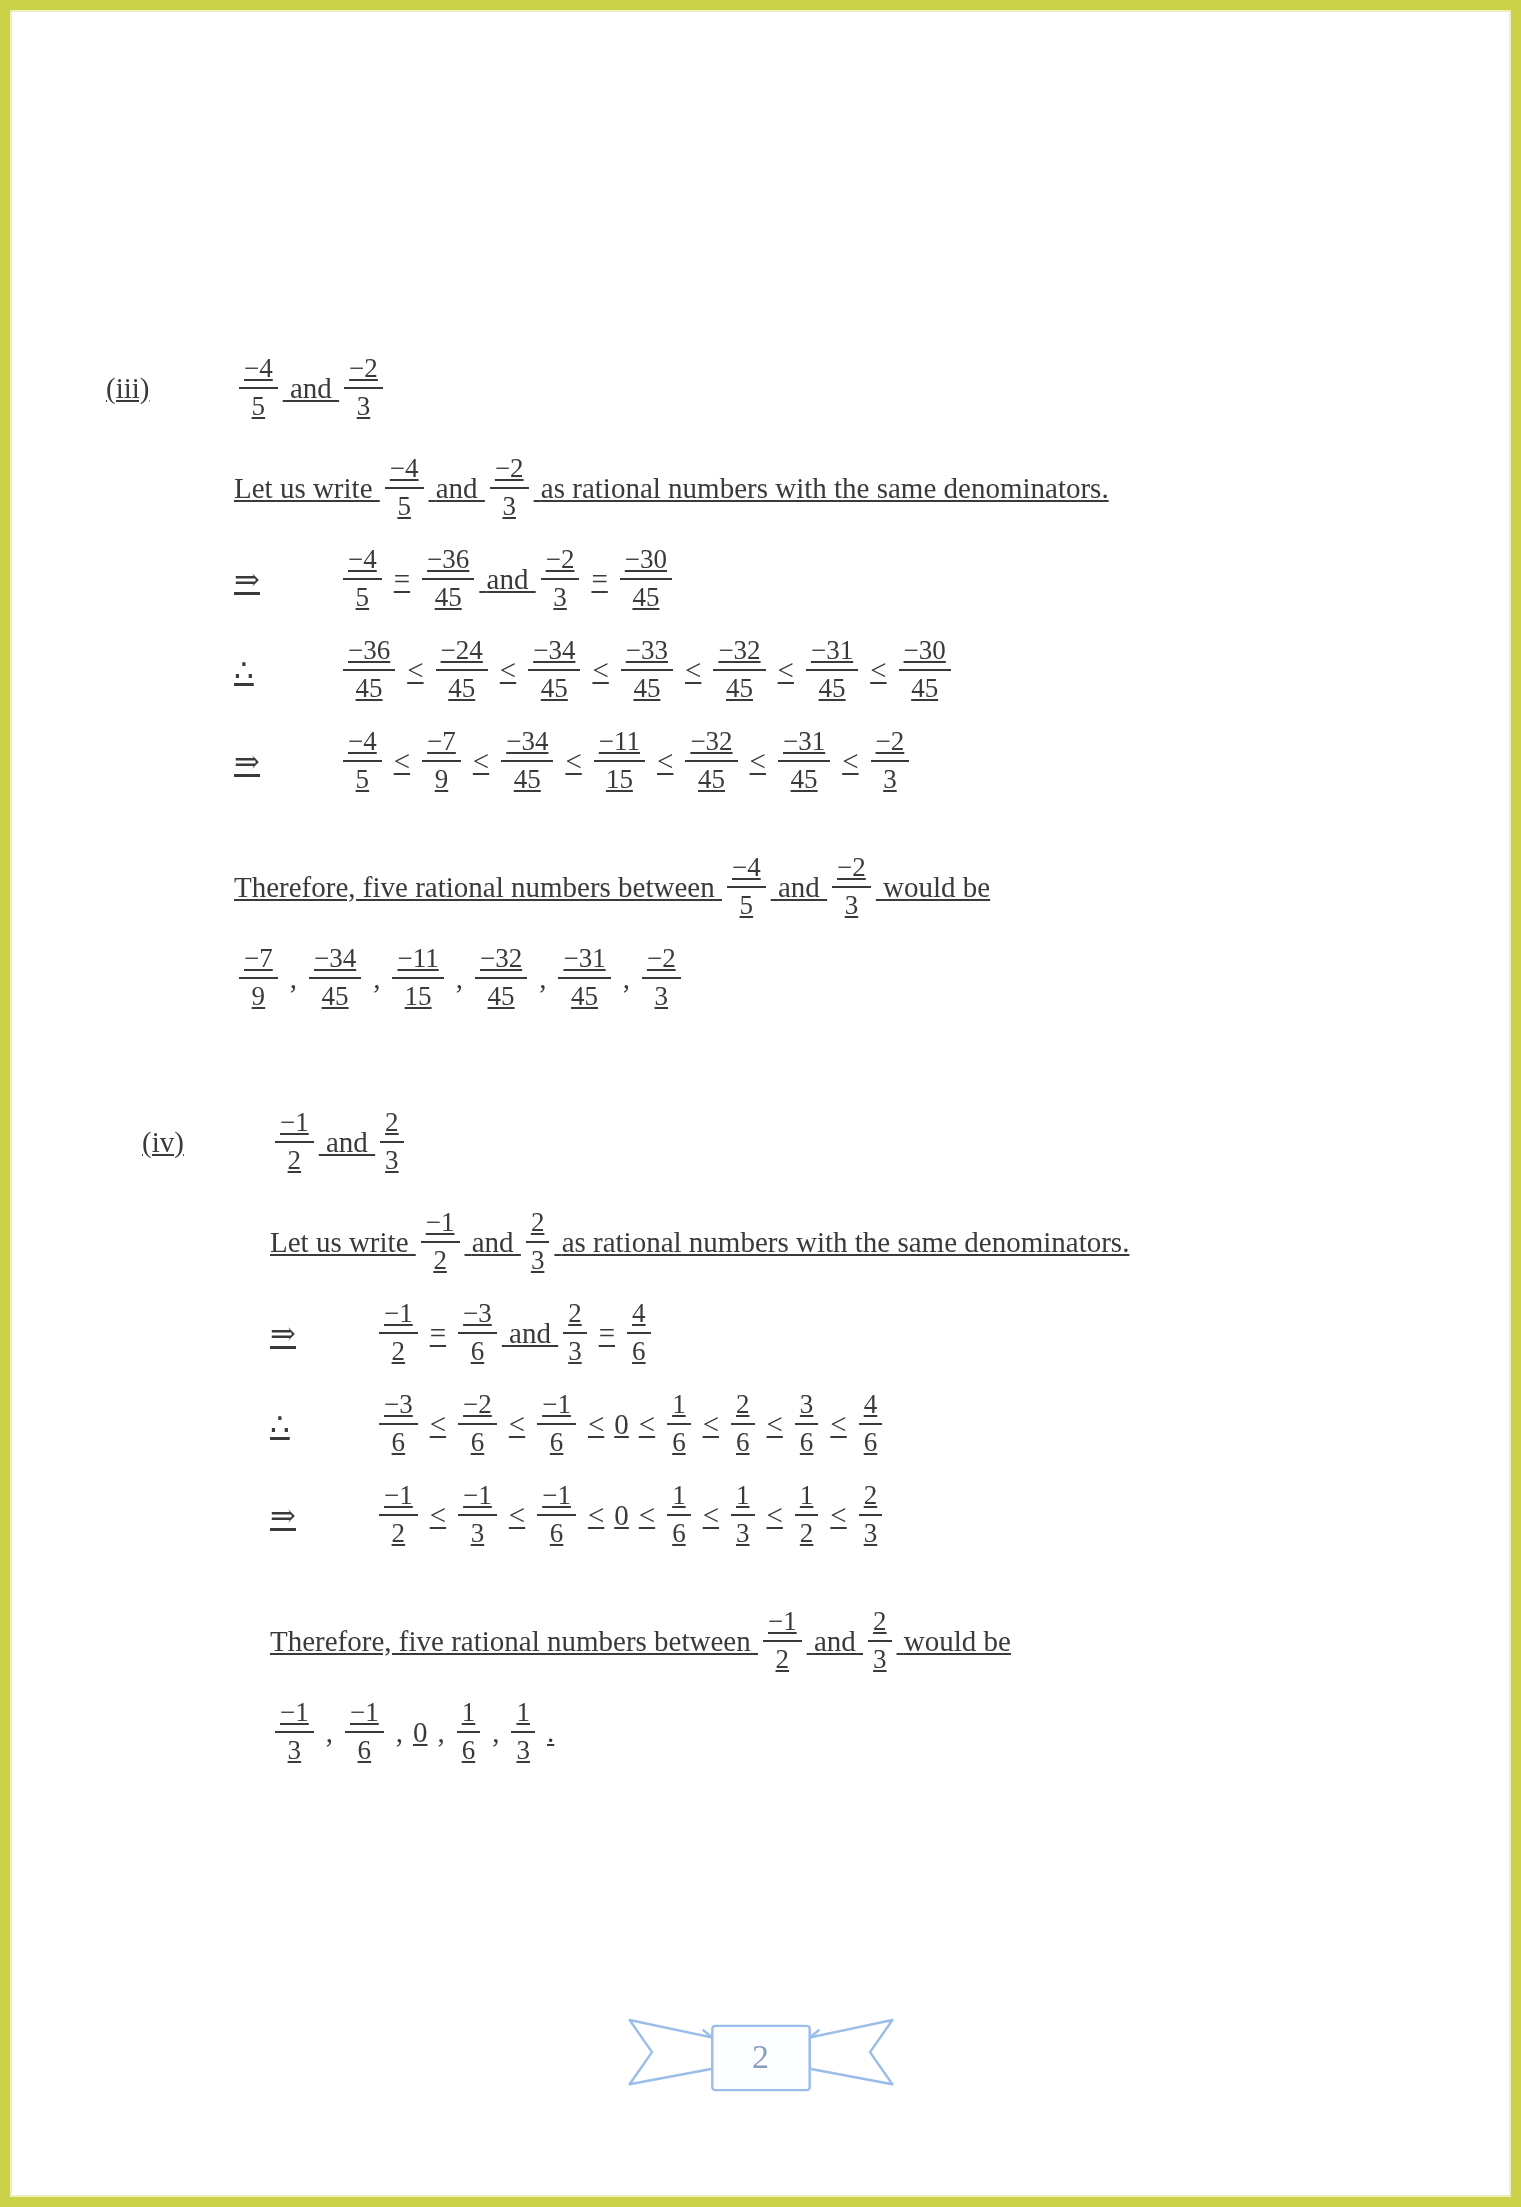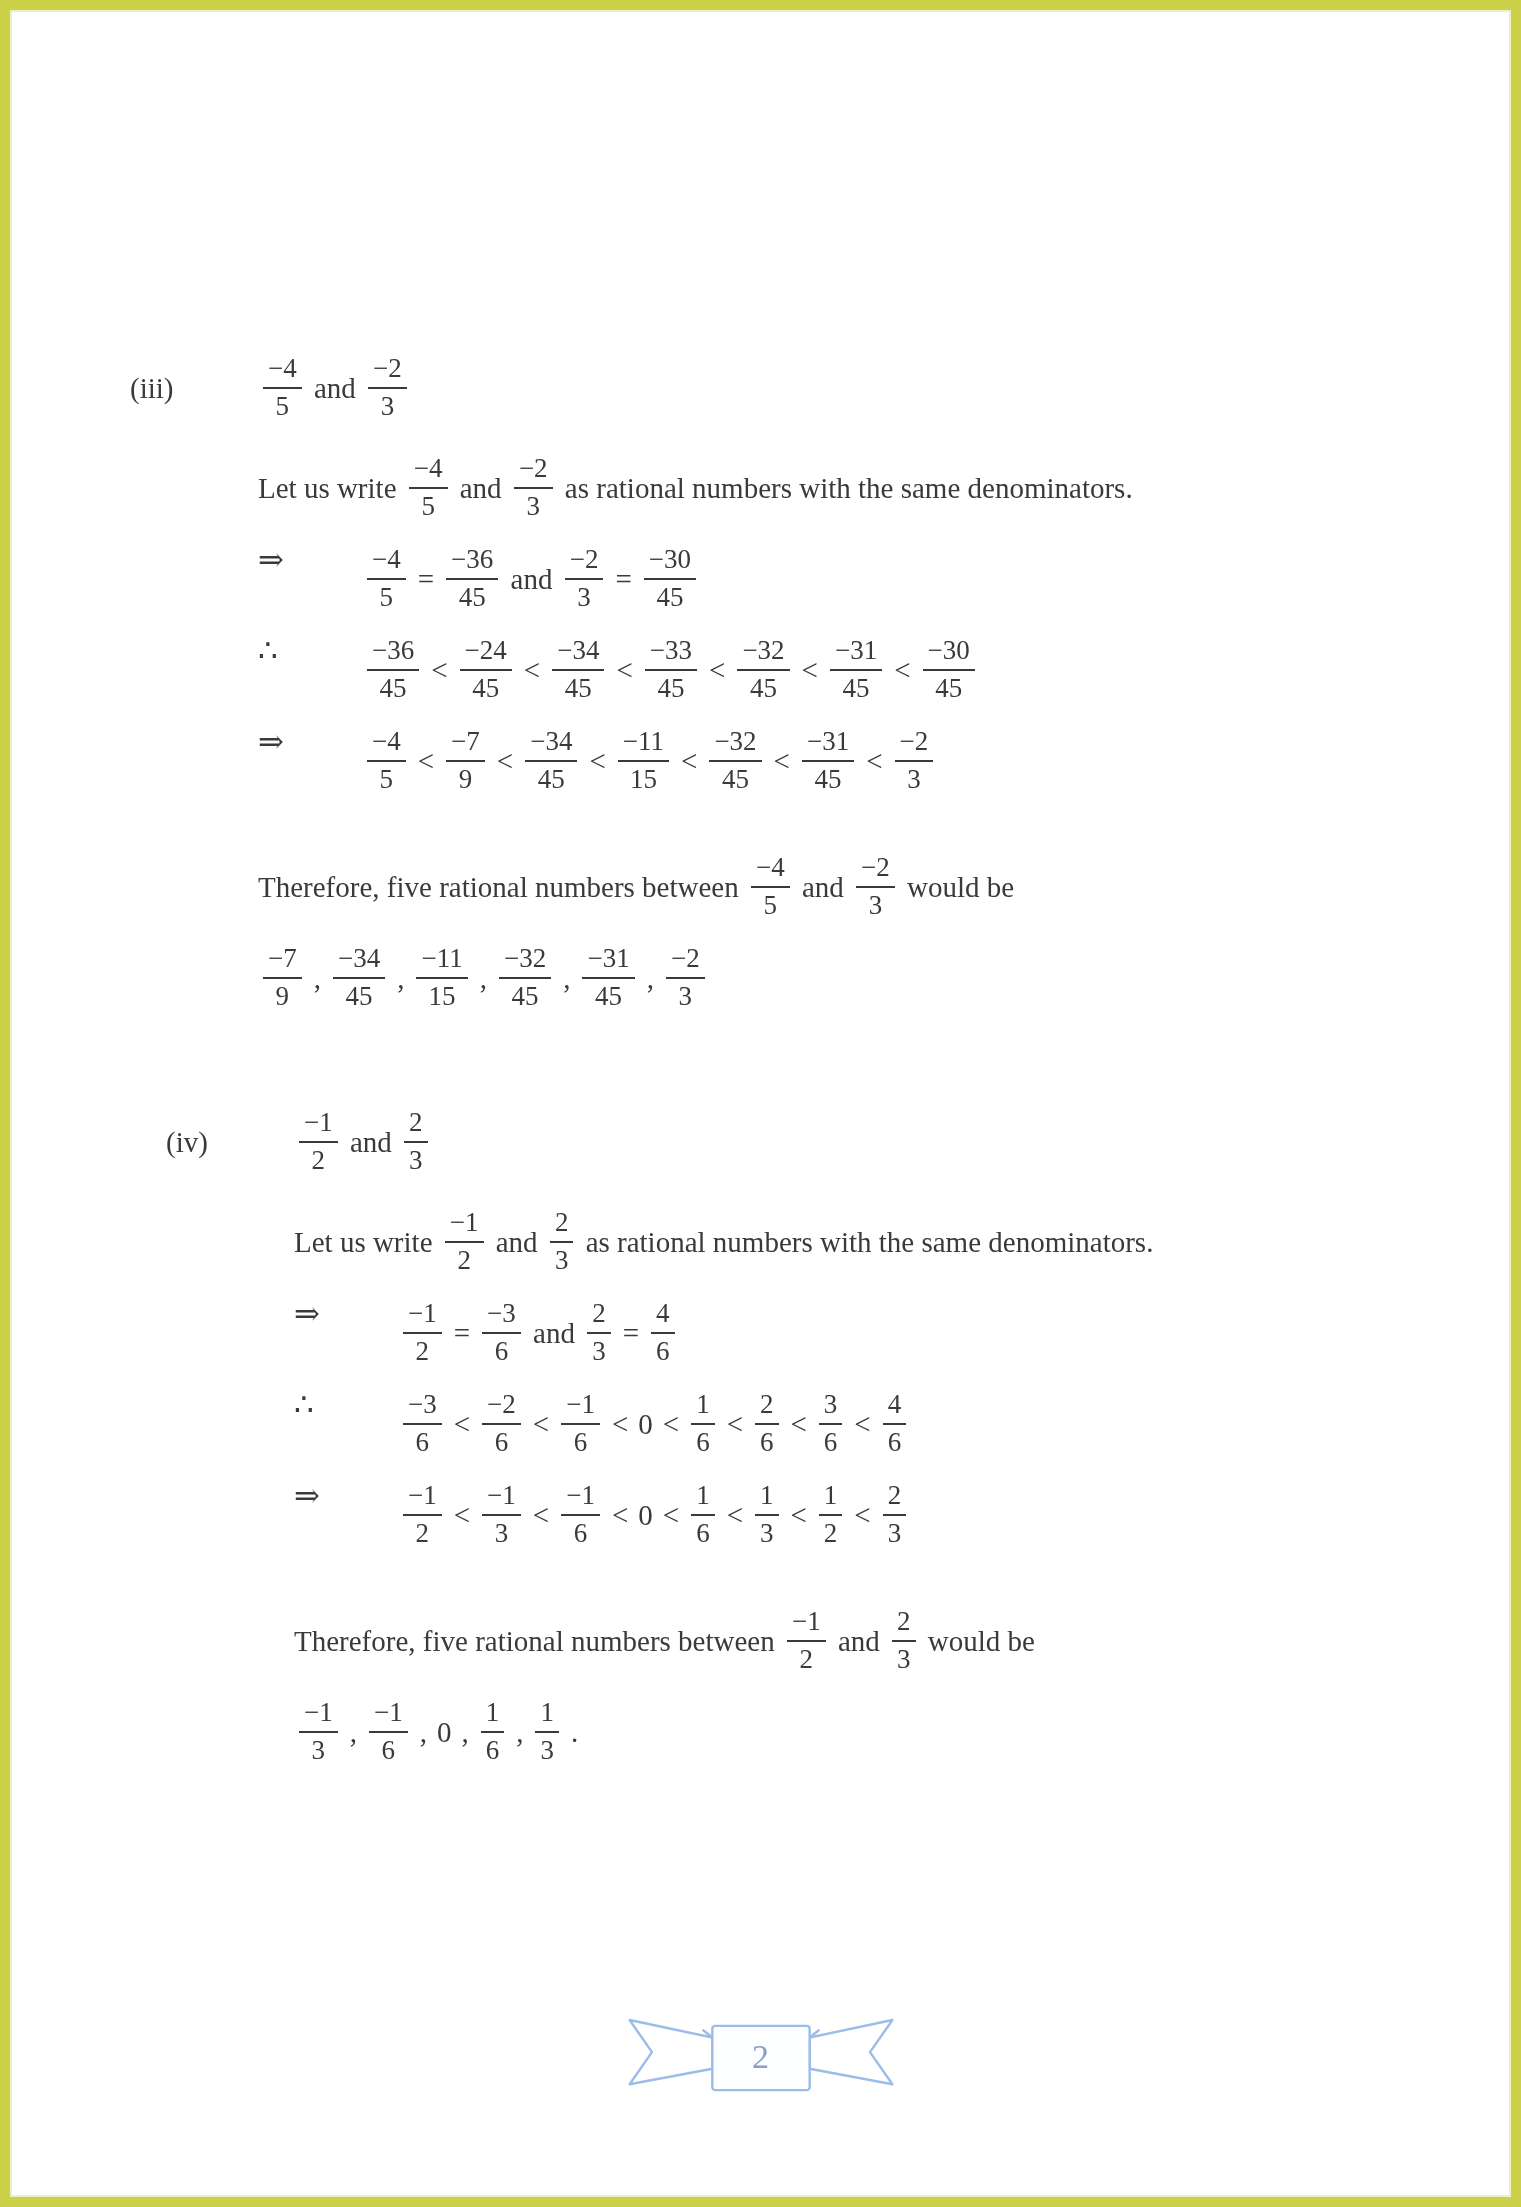--- a/index.html
+++ b/index.html
@@ -12,41 +12,43 @@
     height: 2207px;
     background: #ffffff;
     border: 10px solid #ccd14a;
     box-shadow: inset 0 0 0 2px #eef0bf;
     font-family: "Liberation Serif", "DejaVu Serif", serif;
     color: #3a3a3a;
     overflow: hidden;
   }
 
   .content {
-    padding: 340px 70px 0 120px;
+    padding: 340px 70px 0 96px;
+    text-decoration: underline;
   }
 
   .section + .section { margin-top: 88px; margin-left: 36px; }
 
   .prob-line {
     display: flex;
     align-items: center;
     min-height: 76px;
     margin-bottom: 24px;
   }
   .prob-label {
     width: 128px;
     flex-shrink: 0;
     font-size: 29px;
   }
 
   .section-body { margin-left: 128px; }
 
   .line {
     display: flex;
+    align-items: center;
     min-height: 76px;
     margin-bottom: 15px;
   }
   .line.gap { margin-top: 50px; }
 
   .marker {
     width: 104px;
     flex-shrink: 0;
     font-size: 31px;
   }

